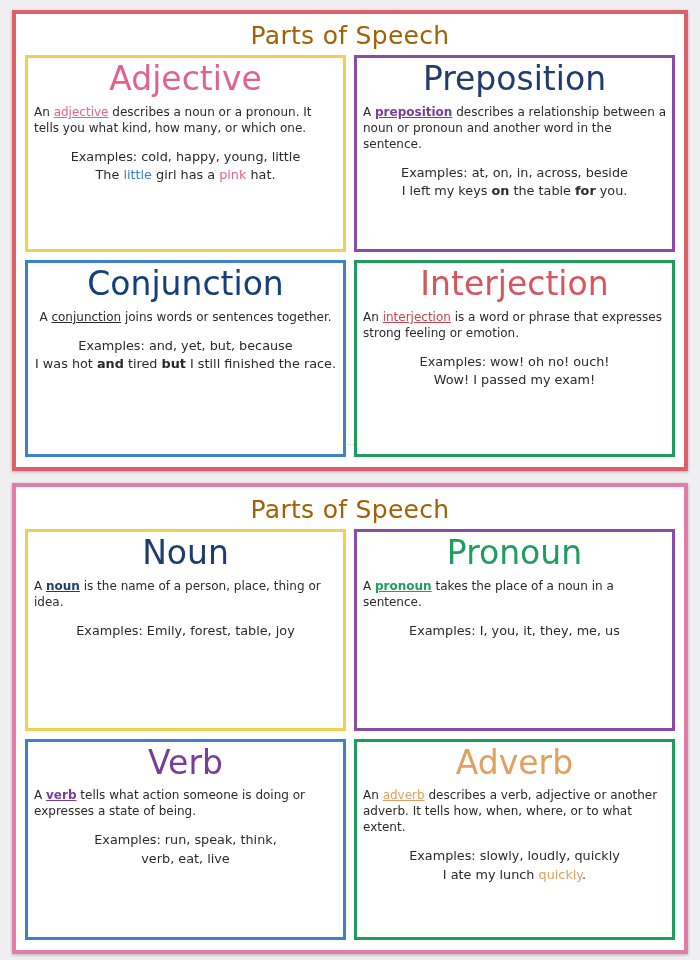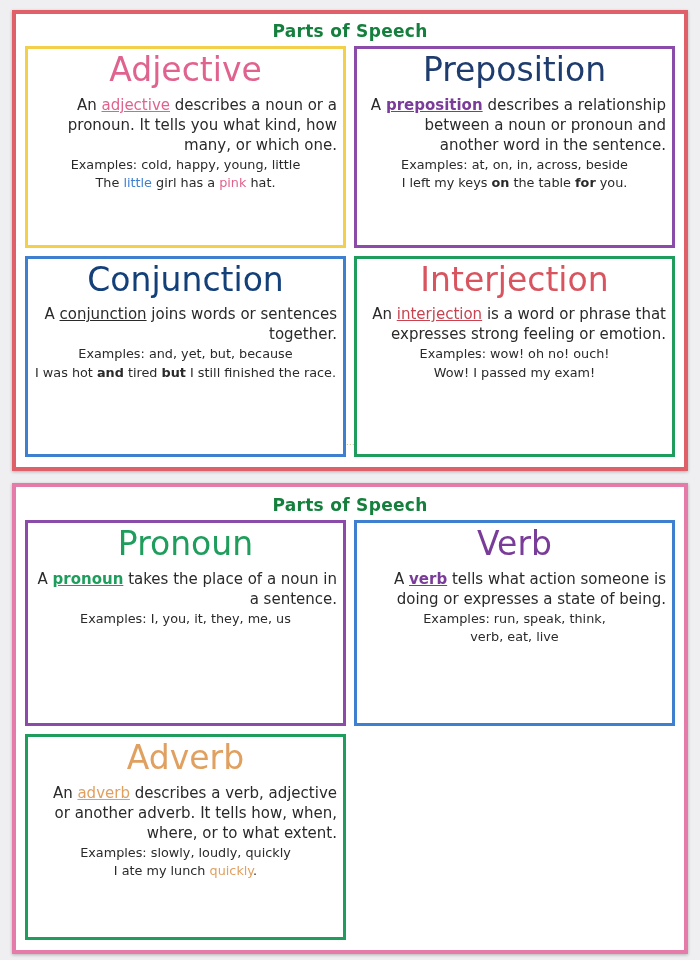--- a/index.html
+++ b/index.html
@@ -33,26 +33,25 @@
   }
   .poster-inner {
     box-sizing: border-box;
     height: 100%;
     padding: 6px 9px 10px 9px;
     display: flex;
     flex-direction: column;
   }
   .poster-title {
     text-align: center;
-    font-size: 17px;
+    font-size: 25px;
     letter-spacing: 0.3px;
-    color: #15803d;
+    color: #a16207;
     padding: 2px 0 5px 0;
     font-family: "DejaVu Sans", sans-serif;
-    font-weight: bold;
   }
   .grid {
     flex: 1;
     display: grid;
     grid-template-columns: 1fr 1fr;
     grid-template-rows: 1fr 1fr;
     gap: 8px;
   }
 
   
@@ -69,31 +68,32 @@
   }
   .card-head {
     font-size: 33px;
     line-height: 1.12;
     text-align: center;
     font-family: "DejaVu Sans", sans-serif;
     margin-top: 1px;
     white-space: nowrap;
   }
   .card-def {
-    font-size: 15px;
+    font-size: 12px;
     line-height: 1.33;
-    text-align: right;
+    text-align: left;
     color: #2a2a2a;
     margin-top: 7px;
   }
   .card-ex {
     font-size: 12.8px;
     line-height: 1.35;
     text-align: right;
     color: #2a2a2a;
+    margin-top: 11px;
   }
   .card-ex2 {
     font-size: 12.8px;
     line-height: 1.35;
     text-align: left;
     color: #2a2a2a;
     margin-top: 1px;
   }
   .u { text-decoration: underline; }
   .b { font-weight: bold; }
@@ -182,20 +182,25 @@
       </div>
     </div>
     <div class="watermark">...</div>
   </div>
 
   <div class="poster frame-pink" id="poster2">
     <div class="poster-inner">
       <div class="poster-title">Parts of Speech</div>
       <div class="grid">
 
+        <div class="card bd-yellow">
+          <div class="card-head tx-blue">Noun</div>
+          <div class="card-def"><span>A </span><span class="u b hl-navy">noun</span><span> is the name of a person, place, thing or idea.</span></div>
+          <div class="card-ex"><span>Examples:</span><span> Emily, forest, table, joy</span></div>
+        </div>
 
         <div class="card bd-purple">
           <div class="card-head tx-green">Pronoun</div>
           <div class="card-def"><span>A </span><span class="u b hl-green">pronoun</span><span> takes the place of a noun in a sentence.</span></div>
           <div class="card-ex"><span>Examples:</span><span> I, you, it, they, me, us</span></div>
         </div>
 
         <div class="card bd-blue">
           <div class="card-head tx-purple">Verb</div>
           <div class="card-def"><span>A </span><span class="u b hl-purple">verb</span><span> tells what action someone is doing or expresses a state of being.</span></div>

